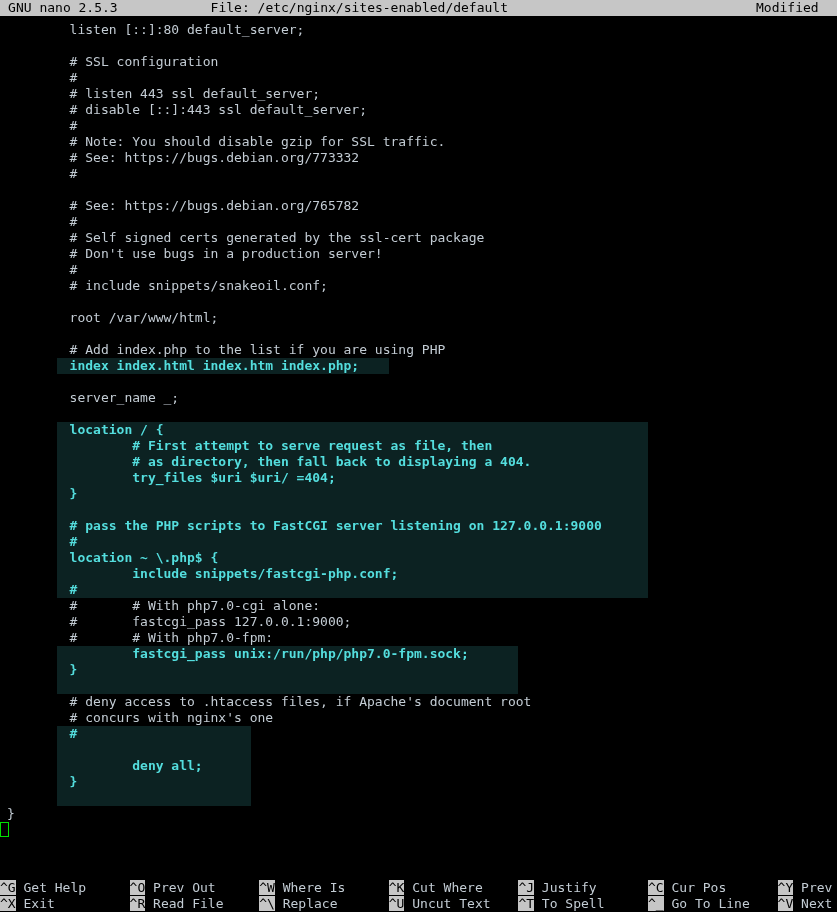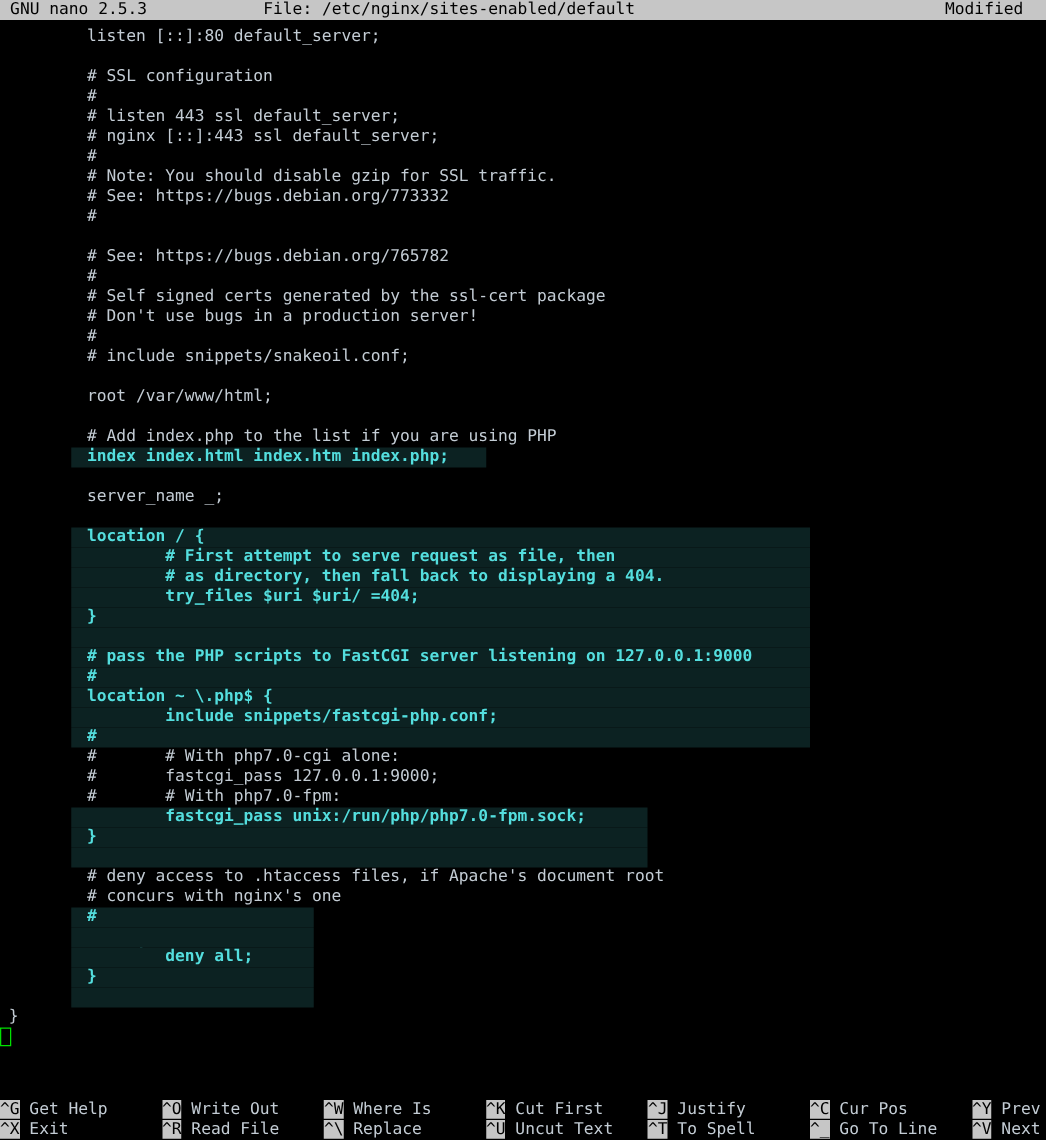--- a/index.html
+++ b/index.html
@@ -123,21 +123,21 @@
     <span class="tb-cell tb-file">File: /etc/nginx/sites-enabled/default</span>
     <span class="tb-cell tb-mod">Modified</span>
   </div>
 
   <div class="editor" id="editor">
       <div class="row" style="top: 0px;"><span class="text">        listen [::]:80 default_server;</span></div>
       <div class="row" style="top: 16px;"><span class="text"></span></div>
       <div class="row" style="top: 32px;"><span class="text">        # SSL configuration</span></div>
       <div class="row" style="top: 48px;"><span class="text">        #</span></div>
       <div class="row" style="top: 64px;"><span class="text">        # listen 443 ssl default_server;</span></div>
-      <div class="row" style="top: 80px;"><span class="text">        # nginx [::]:443 ssl default_server;</span></div>
+      <div class="row" style="top: 80px;"><span class="text">        # disable [::]:443 ssl default_server;</span></div>
       <div class="row" style="top: 96px;"><span class="text">        #</span></div>
       <div class="row" style="top: 112px;"><span class="text">        # Note: You should disable gzip for SSL traffic.</span></div>
       <div class="row" style="top: 128px;"><span class="text">        # See: https://bugs.debian.org/773332</span></div>
       <div class="row" style="top: 144px;"><span class="text">        #</span></div>
       <div class="row" style="top: 176px;"><span class="text">        # See: https://bugs.debian.org/765782</span></div>
       <div class="row" style="top: 192px;"><span class="text">        #</span></div>
       <div class="row" style="top: 208px;"><span class="text">        # Self signed certs generated by the ssl-cert package</span></div>
       <div class="row" style="top: 224px;"><span class="text">        # Don't use bugs in a production server!</span></div>
       <div class="row" style="top: 240px;"><span class="text">        #</span></div>
       <div class="row" style="top: 256px;"><span class="text">        # include snippets/snakeoil.conf;</span></div>
@@ -195,25 +195,25 @@
       <div class="row sel" style="top: 768px;"><span class="text"></span></div>
       <div class="row" style="top: 784px;"><span class="text">}</span></div>
       <div class="row" style="top: 800px;"><span class="text"></span></div>
       <div class="cursor" style="top: 800px; left: 0px;"></div>
       <div class="row" style="top: 816px;"><span class="text"></span></div>
     </div>
 
   <div class="shortcuts" id="shortcuts">
       <div class="sc" style="left: 0px; top: 0px;"><span class="key">^G</span><span class="lbl"> Get Help</span></div>
       <div class="sc" style="left: 0px; top: 16px;"><span class="key">^X</span><span class="lbl"> Exit</span></div>
-      <div class="sc" style="left: 129.6px; top: 0px;"><span class="key">^O</span><span class="lbl"> Write Out</span></div>
+      <div class="sc" style="left: 129.6px; top: 0px;"><span class="key">^O</span><span class="lbl"> Prev Out</span></div>
       <div class="sc" style="left: 129.6px; top: 16px;"><span class="key">^R</span><span class="lbl"> Read File</span></div>
       <div class="sc" style="left: 259.2px; top: 0px;"><span class="key">^W</span><span class="lbl"> Where Is</span></div>
       <div class="sc" style="left: 259.2px; top: 16px;"><span class="key">^\</span><span class="lbl"> Replace</span></div>
-      <div class="sc" style="left: 388.8px; top: 0px;"><span class="key">^K</span><span class="lbl"> Cut First</span></div>
+      <div class="sc" style="left: 388.8px; top: 0px;"><span class="key">^K</span><span class="lbl"> Cut Where</span></div>
       <div class="sc" style="left: 388.8px; top: 16px;"><span class="key">^U</span><span class="lbl"> Uncut Text</span></div>
       <div class="sc" style="left: 518.4px; top: 0px;"><span class="key">^J</span><span class="lbl"> Justify</span></div>
       <div class="sc" style="left: 518.4px; top: 16px;"><span class="key">^T</span><span class="lbl"> To Spell</span></div>
       <div class="sc" style="left: 648px; top: 0px;"><span class="key">^C</span><span class="lbl"> Cur Pos</span></div>
       <div class="sc" style="left: 648px; top: 16px;"><span class="key">^_</span><span class="lbl"> Go To Line</span></div>
       <div class="sc" style="left: 777.6px; top: 0px;"><span class="key">^Y</span><span class="lbl"> Prev Page</span></div>
       <div class="sc" style="left: 777.6px; top: 16px;"><span class="key">^V</span><span class="lbl"> Next Page</span></div>
     </div>
 
 </div>

